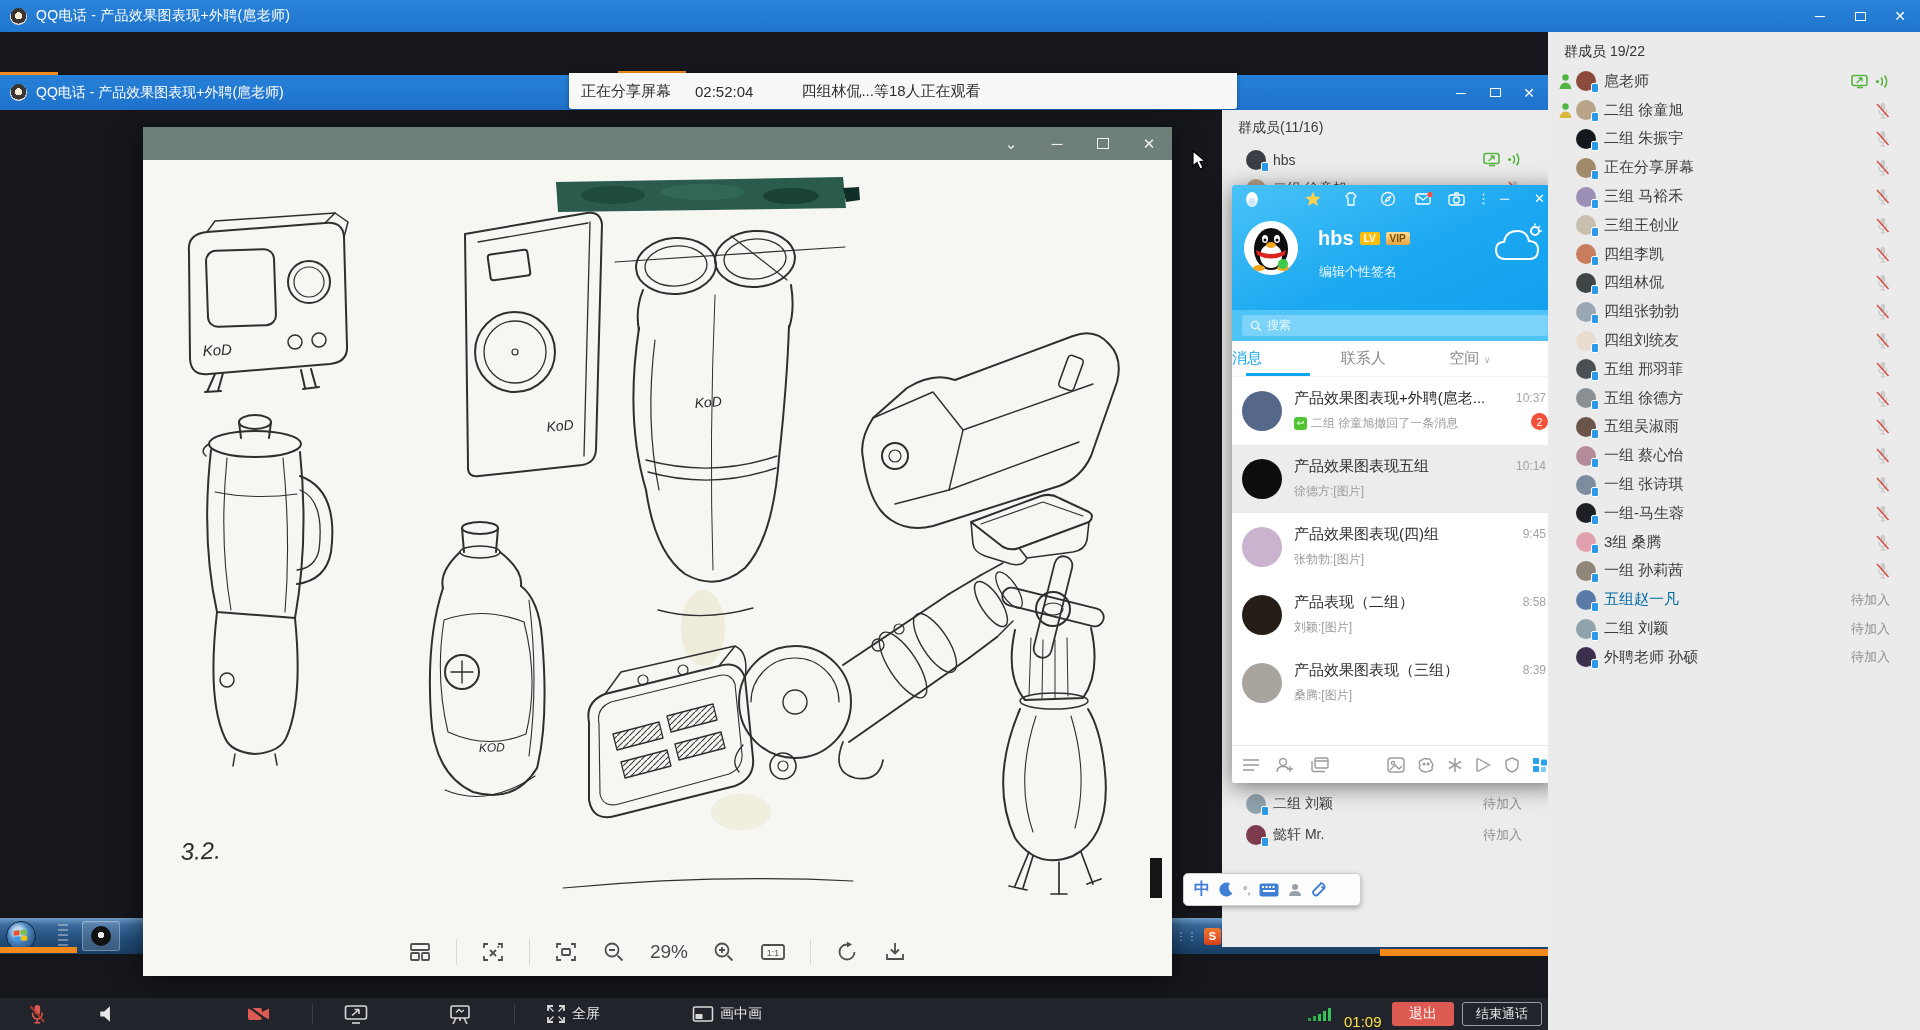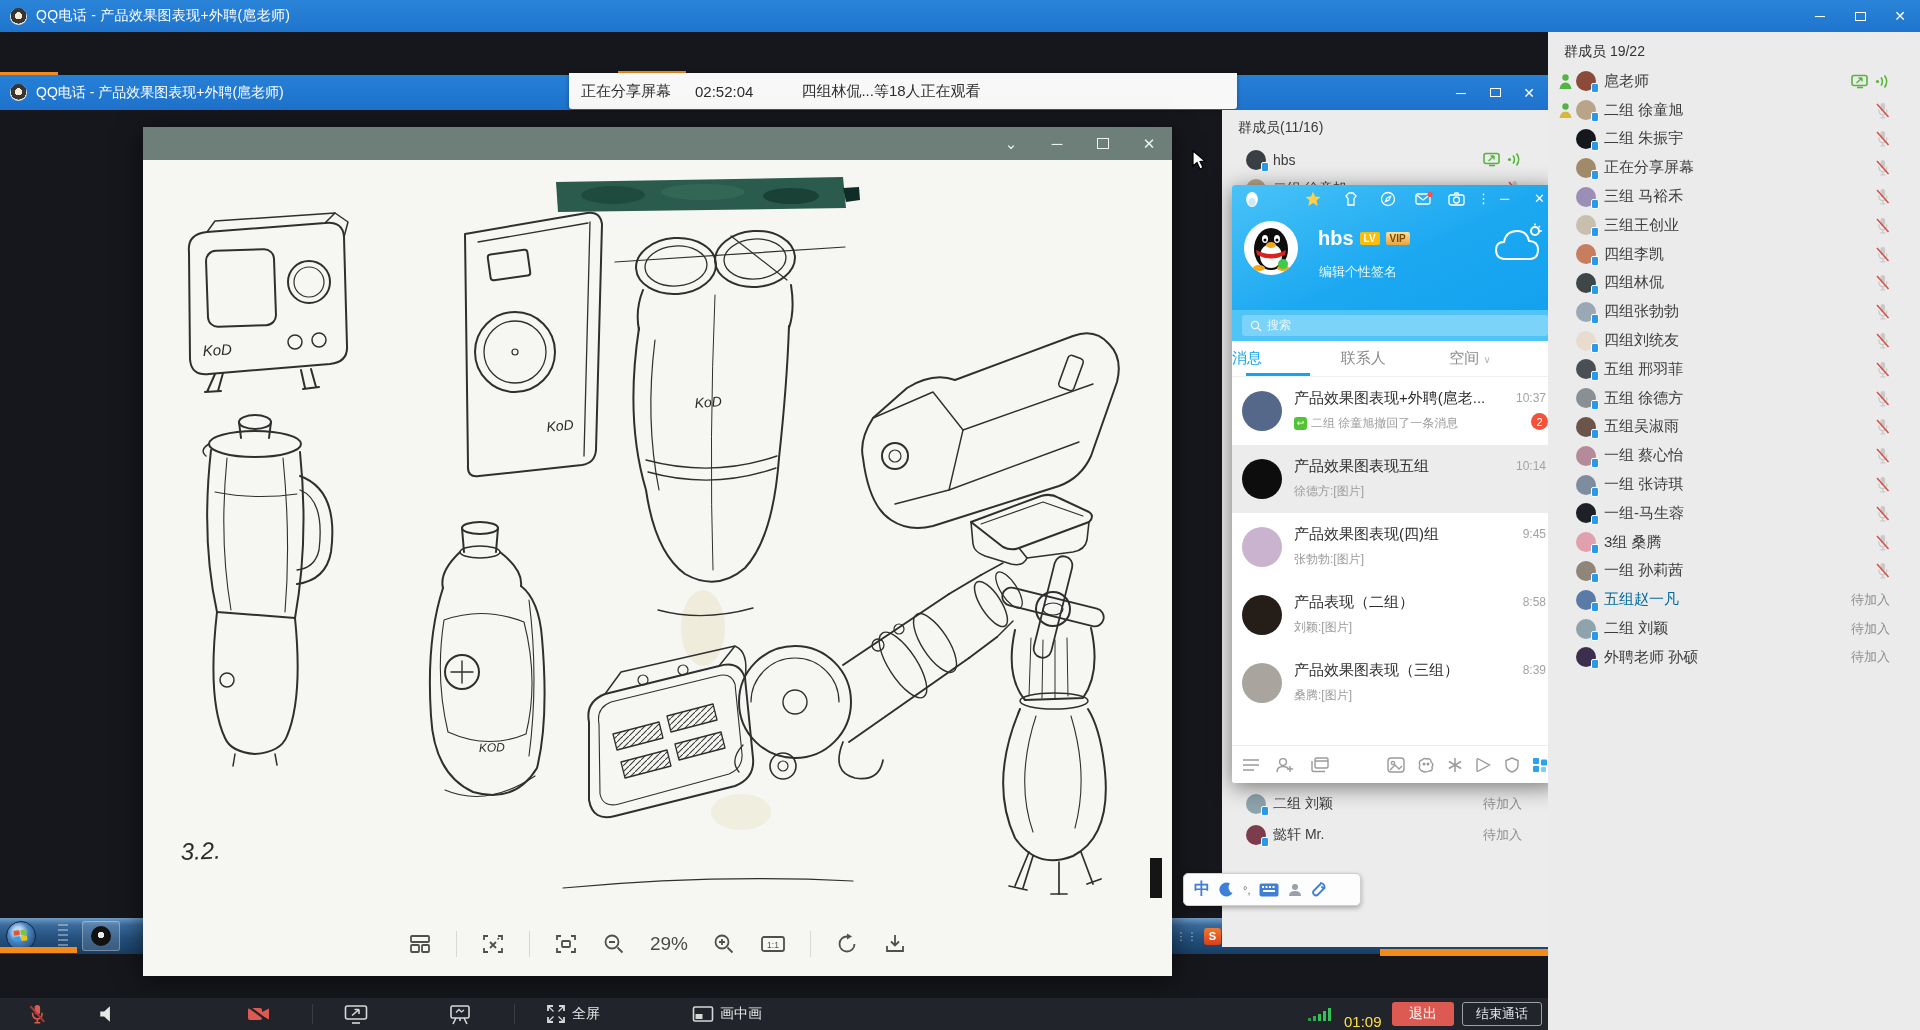--- a/index.html
+++ b/index.html
@@ -27,21 +27,21 @@
   .banner .b-status{margin-left:12px}
   .banner .b-time{margin-left:24px}
   .banner .b-viewers{margin-left:48px}
 
   
   .viewer{position:absolute;left:143px;top:95px;width:1029px;height:849px;background:#f6f6f3;box-shadow:0 4px 24px rgba(0,0,0,.55)}
   .v-bar{position:absolute;left:0;top:0;width:100%;height:33px;background:#6e7e78;display:flex;align-items:center;justify-content:flex-end;color:#eef2f0}
   .v-bar span{width:46px;text-align:center;font-size:15px}
   .v-sq{display:inline-block;width:12px;height:11px;border:1.6px solid #eef2f0}
   .v-canvas{position:absolute;left:0;top:33px;width:1029px;height:816px;background:#f6f6f3;overflow:hidden}
-  .v-tools{position:absolute;left:0;bottom:12px;width:100%;height:40px;display:flex;align-items:center;justify-content:center;gap:24px}
+  .v-tools{position:absolute;left:0;bottom:4px;width:100%;height:40px;display:flex;align-items:center;justify-content:center;gap:24px}
   .v-tools .sep{width:1px;height:26px;background:#d8d8d4}
   .v-tools svg{display:block}
   .v-zoom{font-size:19px;color:#4a4a4a}
 
   
   .in-members{position:absolute;left:1222px;top:78px;width:326px;height:837px;background:#ececec}
   .in-members .hdr{font-size:14px;color:#3a3a3a;padding:9px 0 0 16px}
   .mrow{position:relative;height:29px;display:flex;align-items:center;padding-left:24px}
   .mrow .avatar{width:20px;height:20px;border-radius:50%;position:relative;flex:0 0 auto;background:#888}
   .mrow .avatar .mob{position:absolute;right:-3px;bottom:-2px;width:8px;height:10px;background:#2a9ae8;border-radius:2px;border:1px solid #fff}

